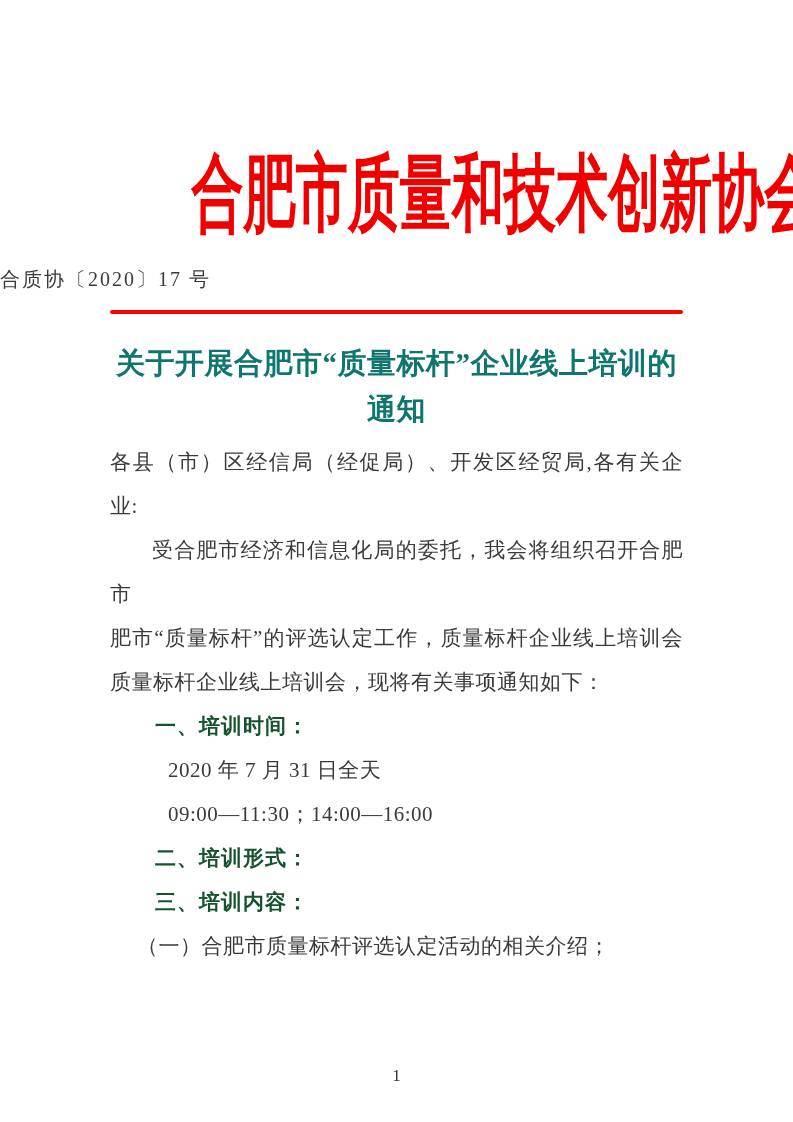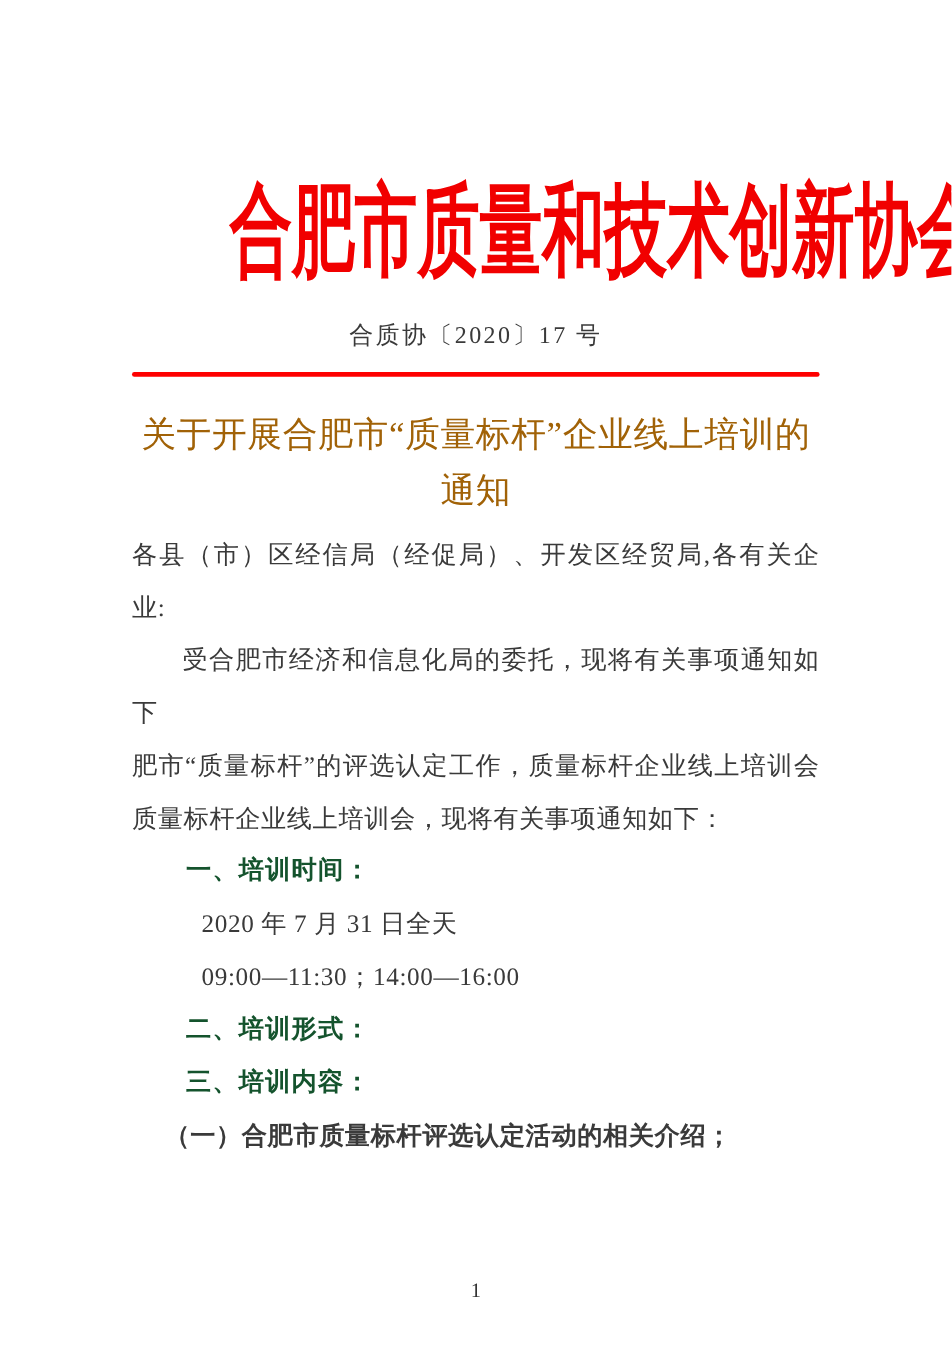--- a/index.html
+++ b/index.html
@@ -30,43 +30,43 @@
     letter-spacing: 0px;
     transform: scaleX(0.62);
     transform-origin: center;
     font-family: "Liberation Serif", serif;
   }
   .doc-number {
     position: absolute;
     top: 266px;
     left: 0;
     width: 100%;
-    text-align: center;
+    text-align: left;
     font-size: 20px;
     color: #3a3a3a;
     letter-spacing: 2px;
   }
   .divider {
     position: absolute;
     top: 310px;
     left: 110px;
     width: 573px;
     height: 4px;
     background: #fe0000;
     border-radius: 2px;
   }
   .doc-title {
     position: absolute;
     top: 340px;
     left: 50px;
     width: 693px;
     text-align: center;
     font-size: 29px;
-    font-weight: normal;
-    color: #a16207;
+    font-weight: bold;
+    color: #0f766e;
     line-height: 46px;
     letter-spacing: 0.5px;
   }
   .body-text {
     position: absolute;
     top: 440px;
     left: 110px;
     width: 573px;
     font-size: 21px;
     line-height: 44px;
@@ -81,21 +81,21 @@
   }
   .indent2 { text-indent: 2em; }
   .heading {
     font-family: "Liberation Sans", sans-serif;
     font-weight: bold;
     color: #14532d;
     padding-left: 45px;
     letter-spacing: 1px;
   }
   .pl58 { padding-left: 58px; }
-  .pl27 { padding-left: 27px; font-weight: bold; }
+  .pl27 { padding-left: 27px; }
   .page-number {
     position: absolute;
     top: 1066px;
     left: 0;
     width: 100%;
     text-align: center;
     font-size: 17px;
     color: #333333;
   }
 </style>
@@ -113,21 +113,21 @@
   <div class="divider"></div>
 
   <div class="doc-title">
     <div>关于开展合肥市“质量标杆”企业线上培训的</div>
     <div>通知</div>
   </div>
 
   <div class="body-text">
     <div class="line justify">各县（市）区经信局（经促局）、开发区经贸局,各有关企</div>
     <div class="line">业:</div>
-    <div class="line justify indent2">受合肥市经济和信息化局的委托，现将有关事项通知如下</div>
+    <div class="line justify indent2">受合肥市经济和信息化局的委托，我会将组织召开合肥市</div>
     <div class="line justify">肥市“质量标杆”的评选认定工作，质量标杆企业线上培训会</div>
     <div class="line">质量标杆企业线上培训会，现将有关事项通知如下：</div>
     <div class="line heading">一、培训时间：</div>
     <div class="line pl58">2020 年 7 月 31 日全天</div>
     <div class="line pl58">09:00—11:30；14:00—16:00</div>
     <div class="line heading">二、培训形式：</div>
     <div class="line heading">三、培训内容：</div>
     <div class="line pl27">（一）合肥市质量标杆评选认定活动的相关介绍；</div>
   </div>
 

